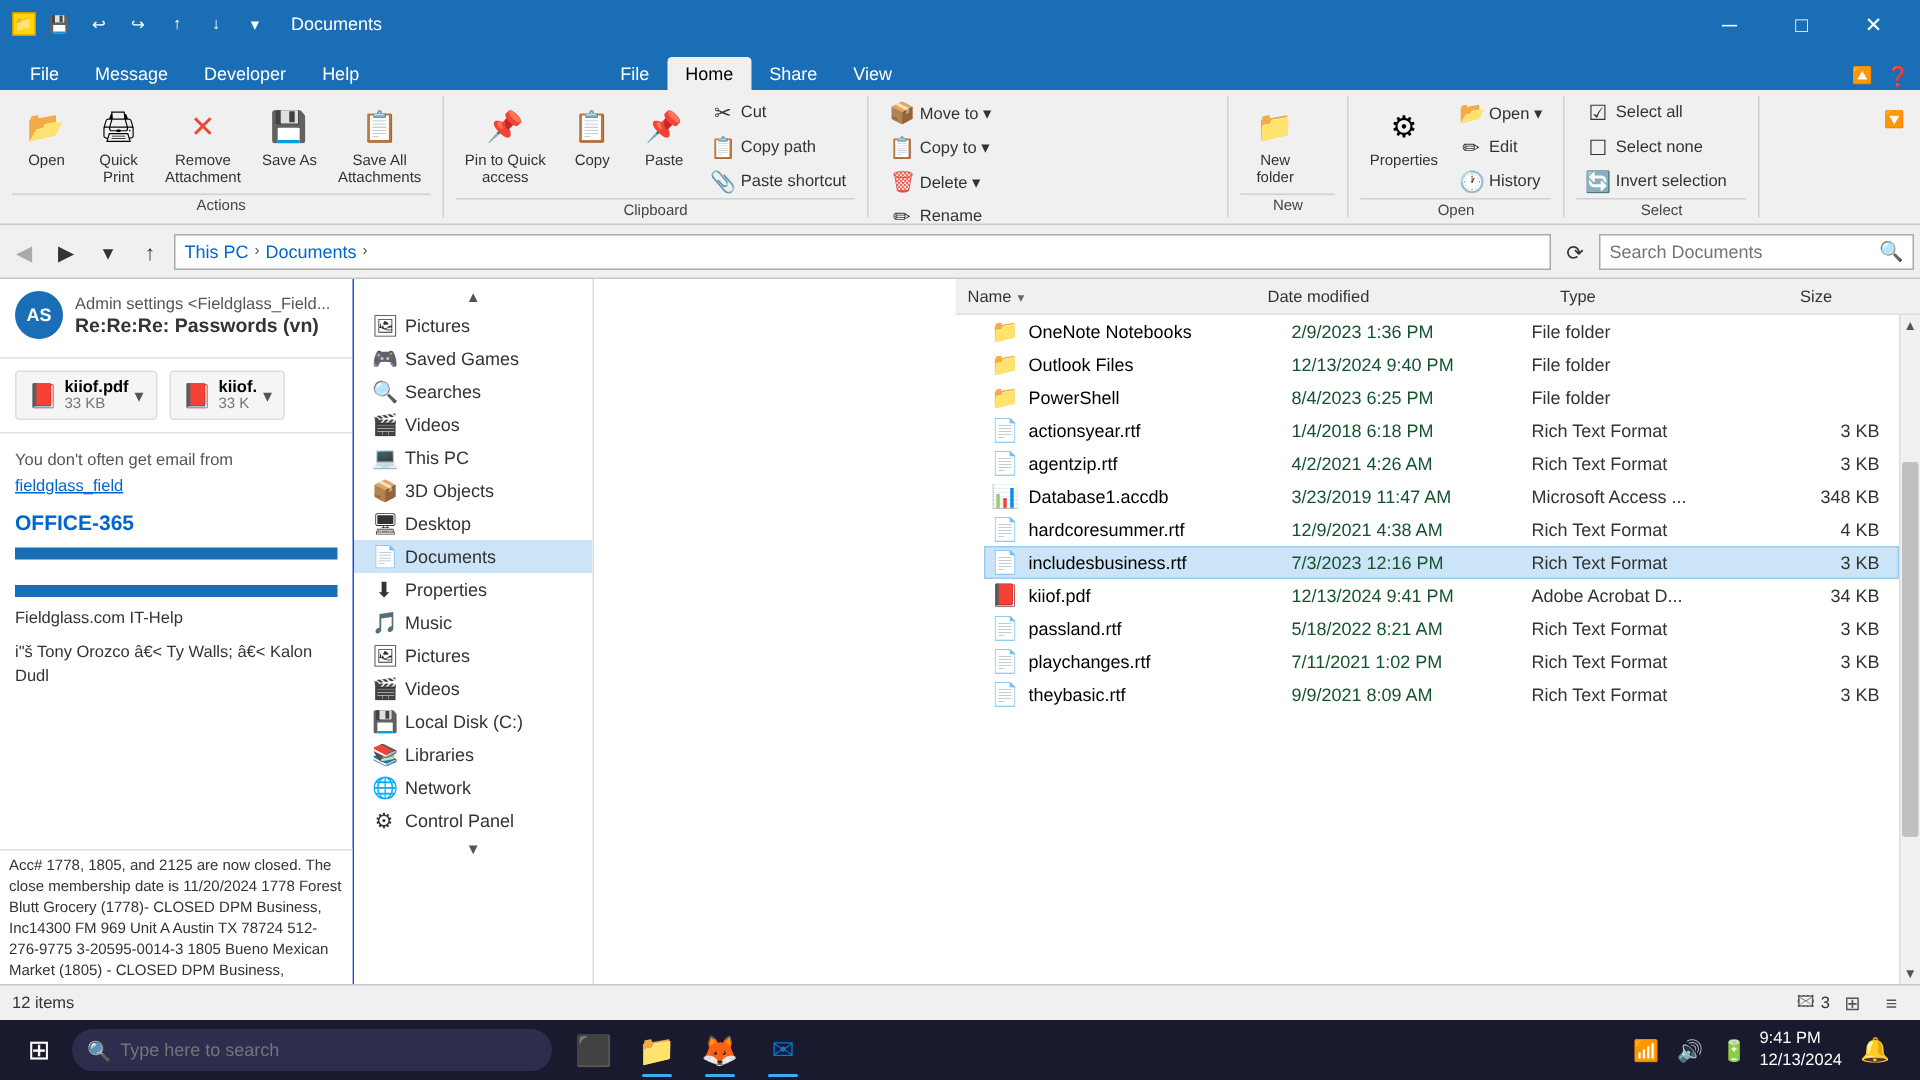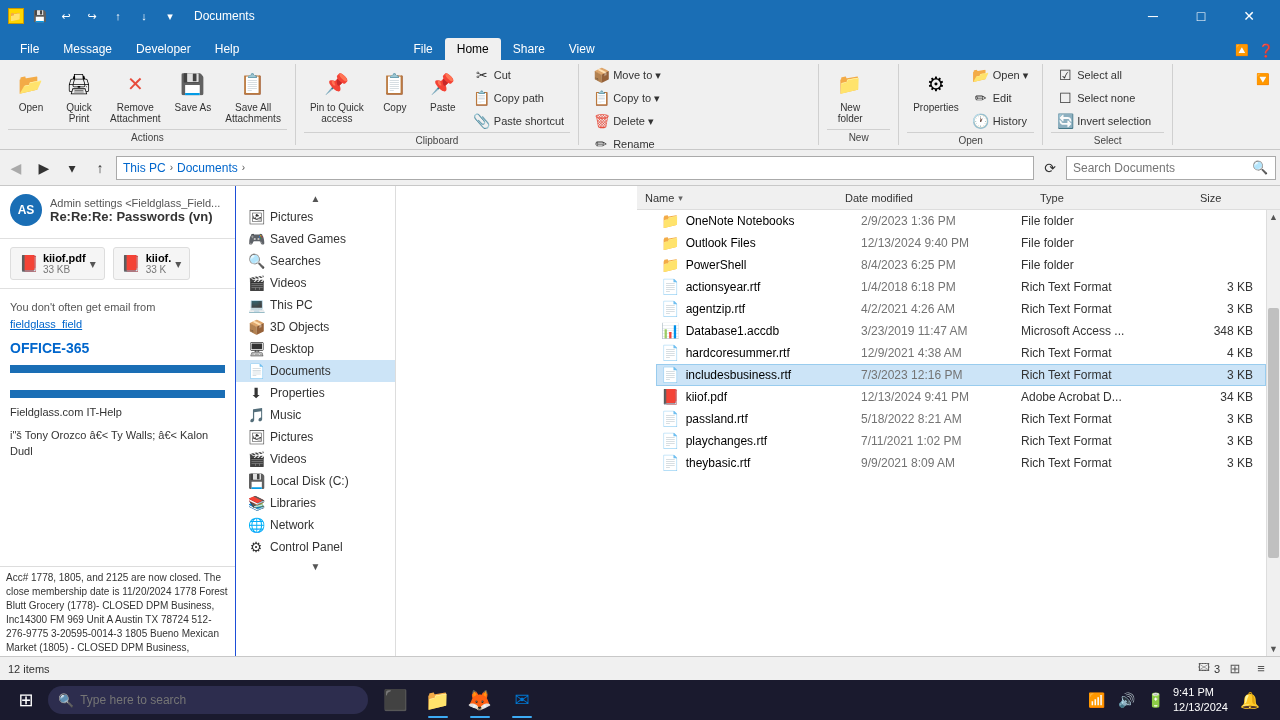--- a/index.html
+++ b/index.html
@@ -86,21 +86,21 @@
     .col-date { width: 160px; }
     .col-type { width: 160px; margin-left: 35px; }
     .col-size { width: 80px; }
     .sort-arrow { font-size: 9px; color: #666; }
 
     .file-list { flex: 1; overflow-y: auto; }
     .file-row { display: flex; align-items: center; padding: 1px 4px; height: 22px; cursor: pointer; border: 1px solid transparent; }
     .file-row.selected { background: #cce4f7; border-color: #99ccee; }
     .file-cell { display: flex; align-items: center; gap: 4px; overflow: hidden; text-overflow: ellipsis; white-space: nowrap; font-size: 12px; }
     .file-cell.name { flex: 1; min-width: 200px; gap: 6px; }
-    .file-cell.date { width: 160px; color: #737373; }
+    .file-cell.date { width: 160px; color: #14532d; }
     .file-cell.type { width: 160px; color: #333; }
     .file-cell.size { width: 80px; color: #333; justify-content: flex-end; padding-right: 8px; }
     .file-icon { font-size: 15px; flex-shrink: 0; }
     .folder-icon { color: #ffd800; }
     .rtf-icon { color: #5585d4; }
     .pdf-icon { color: #e74c3c; }
     .accdb-icon { color: #9b59b6; }
 
     
     .status-bar { height: 24px; background: #f0f0f0; border-top: 1px solid #c8c8c8; display: flex; align-items: center; padding: 0 8px; font-size: 11px; color: #333; flex-shrink: 0; gap: 8px; }

